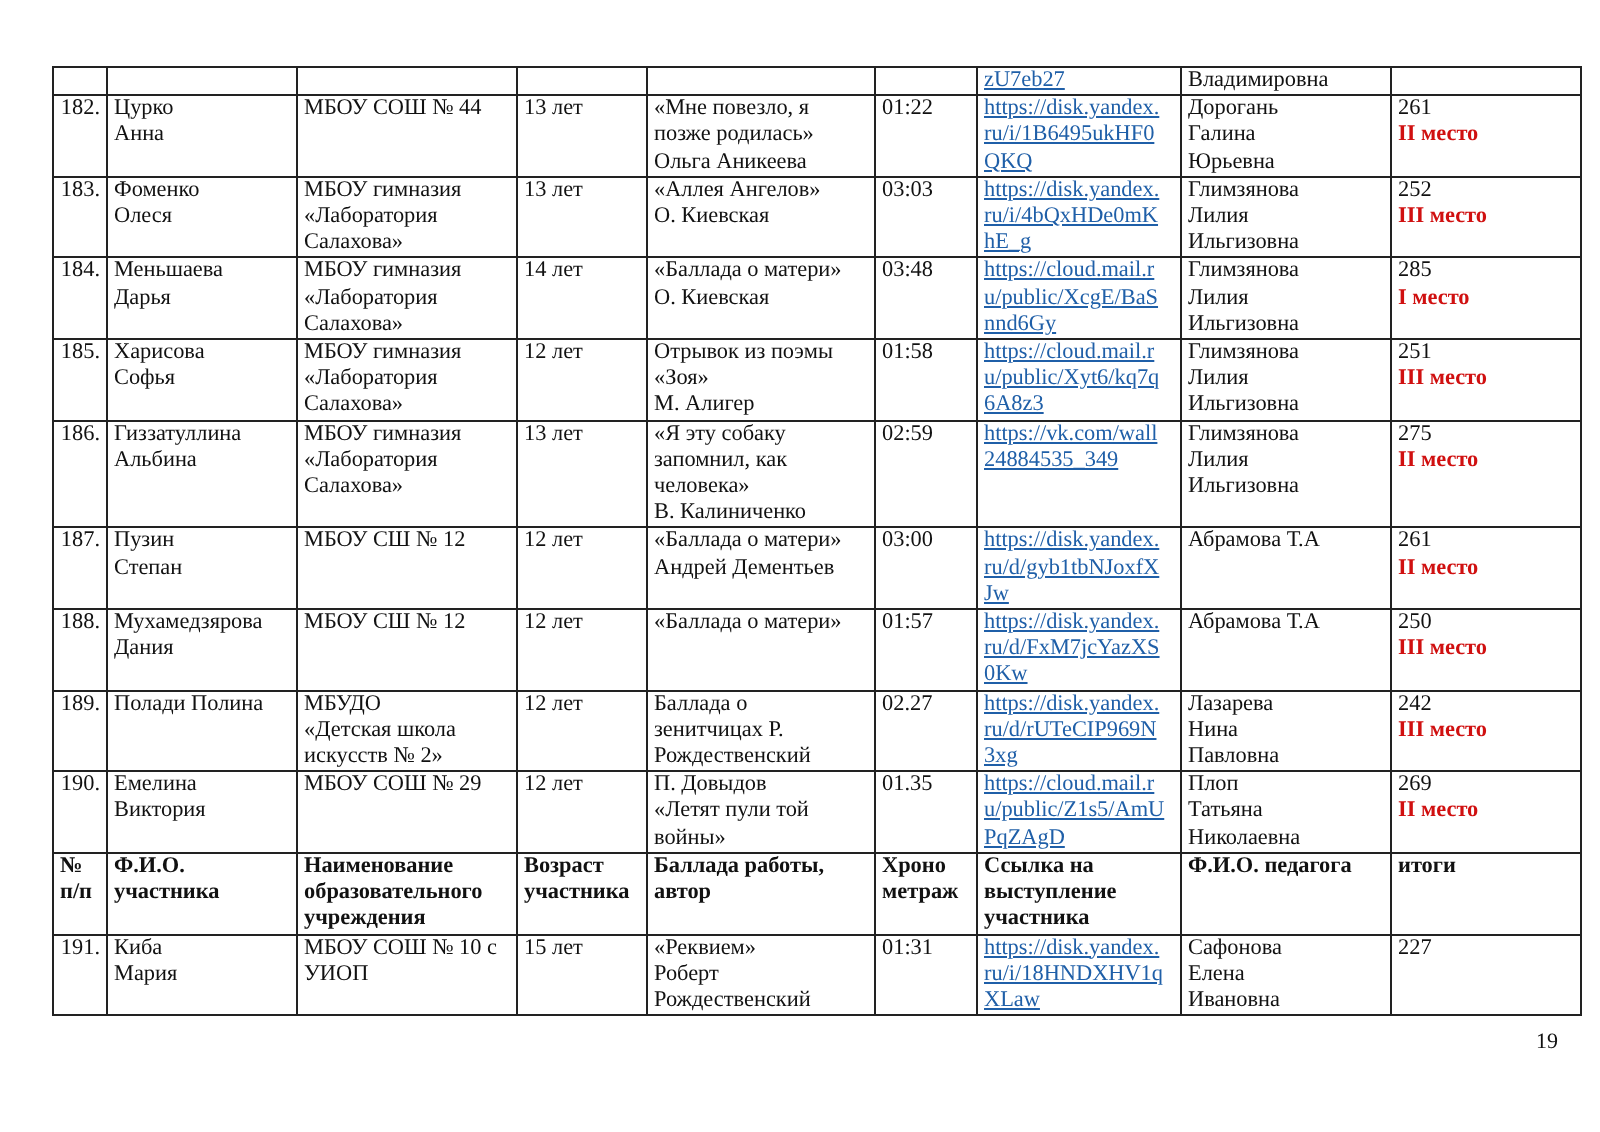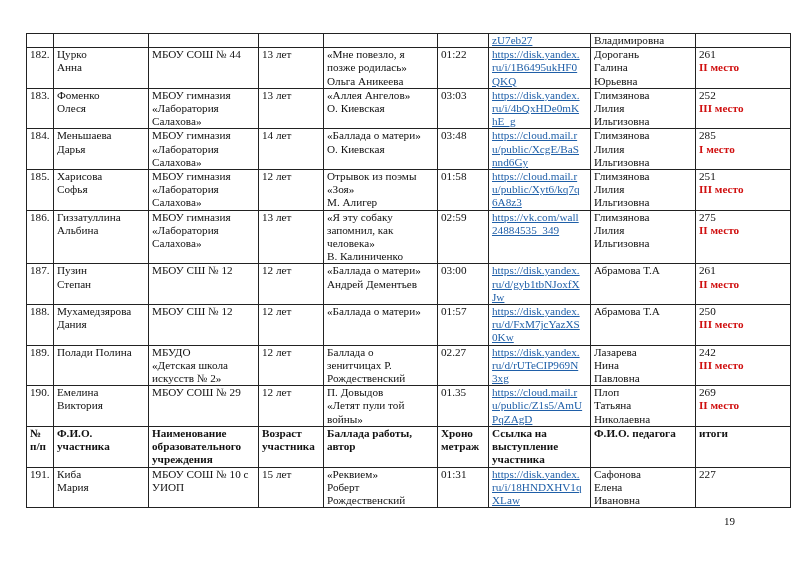--- a/index.html
+++ b/index.html
@@ -5,30 +5,30 @@
   html, body { margin: 0; padding: 0; background: #ffffff; }
   body { width: 800px; height: 566px; position: relative; overflow: hidden;
          font-family: "Liberation Serif", "DejaVu Serif", serif; color: #111; }
   .page { position: absolute; left: 0; top: 0; width: 680px; height: 566px; }
   table.grid { position: absolute; left: 26px; top: 33px; border-collapse: collapse;
                table-layout: fixed; width: 764px; font-size: 11.2px; line-height: 13.2px; }
   table.grid td { border: 1px solid #222; vertical-align: top; padding: 0 3px; }
   col.c1 { width: 27px; } col.c2 { width: 95px; } col.c3 { width: 110px; }
   col.c4 { width: 65px; } col.c5 { width: 114px; } col.c6 { width: 51px; }
   col.c7 { width: 102px; } col.c8 { width: 105px; } col.c9 { width: 95px; }
-  td.num { text-align: left; padding-right: 1px; padding-left: 0; }
+  td.num { text-align: right; padding-right: 1px; padding-left: 0; }
   td.num span { display: inline-block; }
   .link { color: #1f5fa8; text-decoration: underline; word-break: break-all; }
   .cell-line { display: block; }
   td.score { }
   .place { color: #d01010; font-weight: bold; display: block; }
   tr.section td { font-weight: bold; text-align: center; padding: 0; }
   tr.header td { font-weight: bold; }
   tr.toprow td { height: 11px; }
-  .pagenum { position: absolute; left: 724px; top: 515px; font-size: 11px; }
+  .pagenum { position: absolute; left: 768px; top: 515px; font-size: 11px; }
 </style>
 </head>
 <body>
 
 <div class="page">
   <table class="grid">
     <colgroup>
       <col class="c1">
         <col class="c2">
         <col class="c3">

